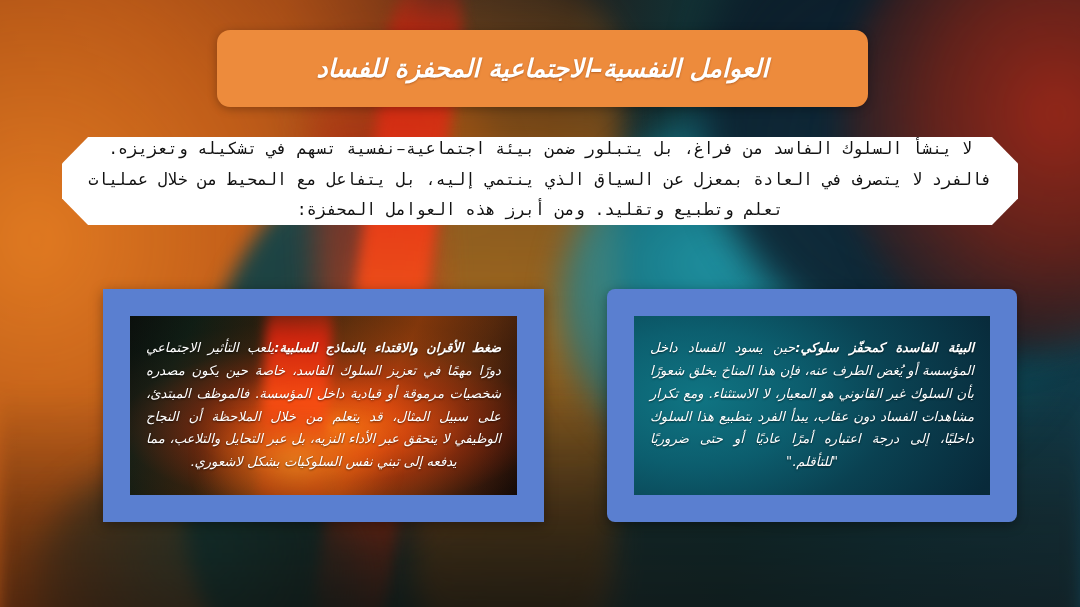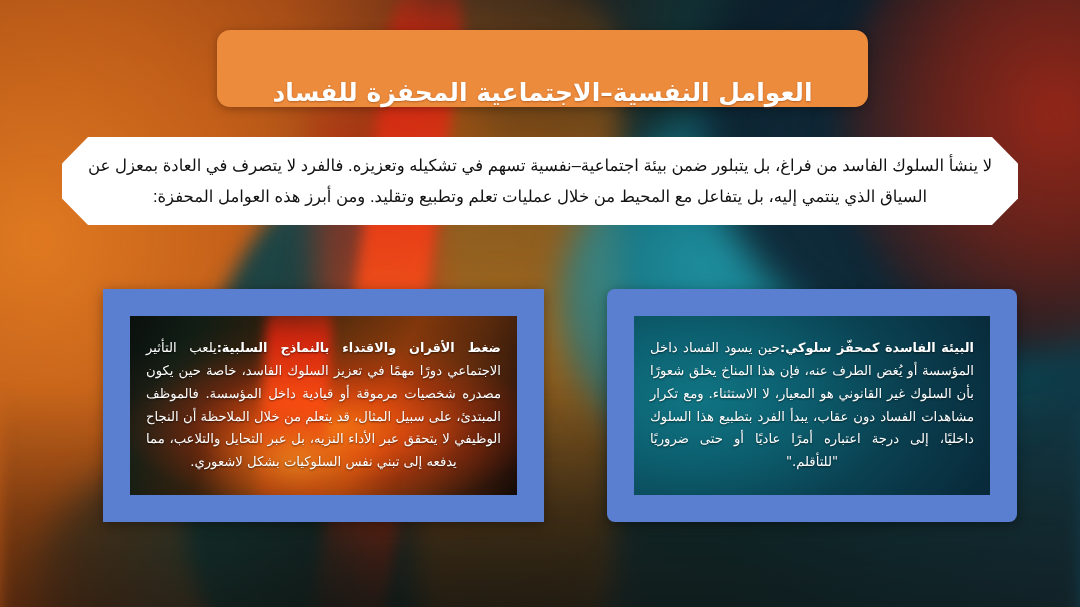--- a/index.html
+++ b/index.html
@@ -205,23 +205,24 @@
 
   
   .title-box {
     position: absolute;
     left: 217px;
     top: 30px;
     width: 651px;
     height: 77px;
     border-radius: 13px;
     display: flex;
-    align-items: flex-end;
+    align-items: center;
     justify-content: center;
     box-shadow: 0 2px 10px rgba(0,0,0,0.28);
+    font-style: italic;
   }
   .title-text {
     color: #ffffff;
     font-size: 25px;
     font-weight: bold;
     direction: rtl;
     text-align: center;
     letter-spacing: 0px;
     text-shadow: 0 1px 2px rgba(120,50,10,0.45);
     padding: 0 18px;
@@ -245,21 +246,21 @@
     justify-content: center;
     box-shadow: 0 3px 12px rgba(0,0,0,0.3);
   }
   .callout-text {
     direction: rtl;
     text-align: center;
     color: #111111;
     font-size: 16.5px;
     line-height: 1.85;
     padding: 0 22px;
-    font-family: Liberation Sans, sans-serif;
+    font-family: Liberation Mono, monospace;
   }
 
   
   .panel {
     position: absolute;
     background: #5a7fd0;
     padding: 27px;
     box-sizing: border-box;
     box-shadow: 0 3px 12px rgba(0,0,0,0.35);
   }
@@ -343,20 +344,21 @@
     z-index: 2;
     direction: rtl;
     text-align: justify;
     text-align-last: center;
     color: #ffffff;
     font-size: 13.2px;
     line-height: 1.72;
     width: 100%;
     font-family: "DejaVu Serif", "Liberation Serif", serif;
     text-shadow: 0 1px 2px rgba(0,0,0,0.55);
+    font-style: italic;
   }
   .panel-text .lead {
     font-weight: bold;
     font-family: "DejaVu Sans", "Liberation Sans", sans-serif;
     font-size: 12.8px;
   }
 </style>
 </head>
 <body>
 

